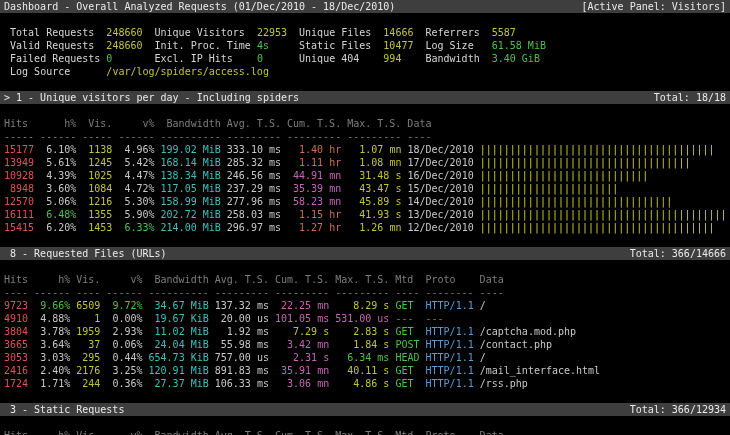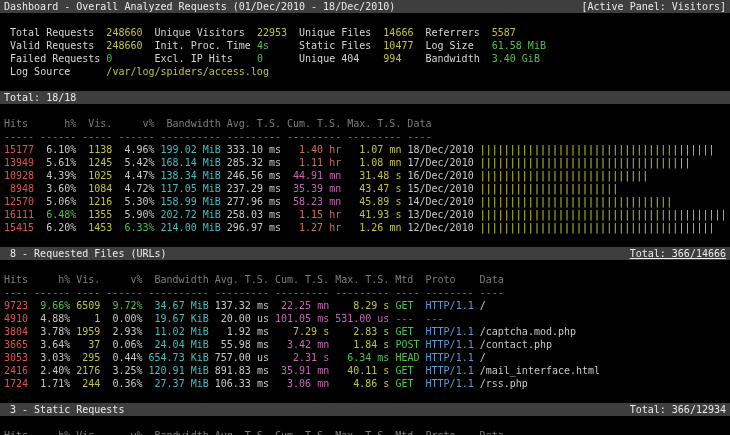--- a/index.html
+++ b/index.html
@@ -16,33 +16,33 @@
     <span>Dashboard - Overall Analyzed Requests (01/Dec/2010 - 18/Dec/2010)</span>
     <span>[Active Panel: Visitors]</span>
   </div>
   <div class="line"></div>
   <div id="terminal-body">
       <div class="line"><span style="color: rgb(200, 200, 200);"> </span><span style="color: rgb(214, 214, 214);">Total Requests  </span><span style="color: rgb(195, 195, 60);">248660  </span><span style="color: rgb(214, 214, 214);">Unique Visitors  </span><span style="color: rgb(195, 195, 60);">22953  </span><span style="color: rgb(214, 214, 214);">Unique Files  </span><span style="color: rgb(195, 195, 60);">14666  </span><span style="color: rgb(214, 214, 214);">Referrers  </span><span style="color: rgb(195, 195, 60);">5587</span></div>
       <div class="line"><span style="color: rgb(200, 200, 200);"> </span><span style="color: rgb(214, 214, 214);">Valid Requests  </span><span style="color: rgb(195, 195, 60);">248660  </span><span style="color: rgb(214, 214, 214);">Init. Proc. Time </span><span style="color: rgb(76, 194, 76);">4s     </span><span style="color: rgb(214, 214, 214);">Static Files  </span><span style="color: rgb(195, 195, 60);">10477  </span><span style="color: rgb(214, 214, 214);">Log Size   </span><span style="color: rgb(76, 194, 76);">61.58 MiB</span></div>
       <div class="line"><span style="color: rgb(200, 200, 200);"> </span><span style="color: rgb(214, 214, 214);">Failed Requests </span><span style="color: rgb(76, 194, 76);">0       </span><span style="color: rgb(214, 214, 214);">Excl. IP Hits    </span><span style="color: rgb(76, 194, 76);">0      </span><span style="color: rgb(214, 214, 214);">Unique 404    </span><span style="color: rgb(195, 195, 60);">994    </span><span style="color: rgb(214, 214, 214);">Bandwidth  </span><span style="color: rgb(76, 194, 76);">3.40 GiB</span></div>
       <div class="line"><span style="color: rgb(200, 200, 200);"> </span><span style="color: rgb(214, 214, 214);">Log Source      </span><span style="color: rgb(195, 195, 60);">/var/log/spiders/access.log</span></div>
       <div class="line"></div>
-      <div class="line bar" style="background: rgb(62, 62, 62); color: rgb(234, 234, 234);"><span style="color: rgb(234, 234, 234);">Total: 18/18</span></div>
+      <div class="line bar" style="background: rgb(62, 62, 62); color: rgb(234, 234, 234);"><span style="color: rgb(234, 234, 234);">&gt; 1 - Unique visitors per day - Including spiders</span><span style="color: rgb(234, 234, 234);">Total: 18/18</span></div>
       <div class="line"></div>
       <div class="line"><span style="color: rgb(125, 125, 125);">Hits      h%  Vis.     v%  Bandwidth Avg. T.S. Cum. T.S. Max. T.S. Data       </span></div>
       <div class="line"><span style="color: rgb(125, 125, 125);">----- ------ ----- ------ ---------- --------- --------- --------- ----</span></div>
       <div class="line"><span style="color: rgb(223, 83, 83);">15177 </span><span style="color: rgb(200, 200, 200);"> 6.10% </span><span style="color: rgb(195, 195, 60);"> 1138 </span><span style="color: rgb(200, 200, 200);"> 4.96% </span><span style="color: rgb(65, 191, 191);">199.02 MiB </span><span style="color: rgb(200, 200, 200);">333.10 ms </span><span style="color: rgb(205, 112, 84);">  1.40 hr </span><span style="color: rgb(195, 195, 60);">  1.07 mn </span><span style="color: rgb(200, 200, 200);">18/Dec/2010 </span><span style="color: rgb(210, 210, 42);">|||||||||||||||||||||||||||||||||||||||</span></div>
       <div class="line"><span style="color: rgb(223, 83, 83);">13949 </span><span style="color: rgb(200, 200, 200);"> 5.61% </span><span style="color: rgb(195, 195, 60);"> 1245 </span><span style="color: rgb(200, 200, 200);"> 5.42% </span><span style="color: rgb(65, 191, 191);">168.14 MiB </span><span style="color: rgb(200, 200, 200);">285.32 ms </span><span style="color: rgb(205, 112, 84);">  1.11 hr </span><span style="color: rgb(195, 195, 60);">  1.08 mn </span><span style="color: rgb(200, 200, 200);">17/Dec/2010 </span><span style="color: rgb(210, 210, 42);">|||||||||||||||||||||||||||||||||||</span></div>
       <div class="line"><span style="color: rgb(223, 83, 83);">10928 </span><span style="color: rgb(200, 200, 200);"> 4.39% </span><span style="color: rgb(195, 195, 60);"> 1025 </span><span style="color: rgb(200, 200, 200);"> 4.47% </span><span style="color: rgb(65, 191, 191);">138.34 MiB </span><span style="color: rgb(200, 200, 200);">246.56 ms </span><span style="color: rgb(197, 102, 182);"> 44.91 mn </span><span style="color: rgb(195, 195, 60);">  31.48 s </span><span style="color: rgb(200, 200, 200);">16/Dec/2010 </span><span style="color: rgb(210, 210, 42);">||||||||||||||||||||||||||||</span></div>
       <div class="line"><span style="color: rgb(223, 83, 83);"> 8948 </span><span style="color: rgb(200, 200, 200);"> 3.60% </span><span style="color: rgb(195, 195, 60);"> 1084 </span><span style="color: rgb(200, 200, 200);"> 4.72% </span><span style="color: rgb(65, 191, 191);">117.05 MiB </span><span style="color: rgb(200, 200, 200);">237.29 ms </span><span style="color: rgb(197, 102, 182);"> 35.39 mn </span><span style="color: rgb(195, 195, 60);">  43.47 s </span><span style="color: rgb(200, 200, 200);">15/Dec/2010 </span><span style="color: rgb(210, 210, 42);">|||||||||||||||||||||||</span></div>
       <div class="line"><span style="color: rgb(223, 83, 83);">12570 </span><span style="color: rgb(200, 200, 200);"> 5.06% </span><span style="color: rgb(195, 195, 60);"> 1216 </span><span style="color: rgb(200, 200, 200);"> 5.30% </span><span style="color: rgb(65, 191, 191);">158.99 MiB </span><span style="color: rgb(200, 200, 200);">277.96 ms </span><span style="color: rgb(197, 102, 182);"> 58.23 mn </span><span style="color: rgb(195, 195, 60);">  45.89 s </span><span style="color: rgb(200, 200, 200);">14/Dec/2010 </span><span style="color: rgb(210, 210, 42);">||||||||||||||||||||||||||||||||</span></div>
       <div class="line"><span style="color: rgb(223, 83, 83);">16111 </span><span style="color: rgb(76, 194, 76);"> 6.48% </span><span style="color: rgb(195, 195, 60);"> 1355 </span><span style="color: rgb(200, 200, 200);"> 5.90% </span><span style="color: rgb(65, 191, 191);">202.72 MiB </span><span style="color: rgb(200, 200, 200);">258.03 ms </span><span style="color: rgb(205, 112, 84);">  1.15 hr </span><span style="color: rgb(195, 195, 60);">  41.93 s </span><span style="color: rgb(200, 200, 200);">13/Dec/2010 </span><span style="color: rgb(210, 210, 42);">|||||||||||||||||||||||||||||||||||||||||</span></div>
       <div class="line"><span style="color: rgb(223, 83, 83);">15415 </span><span style="color: rgb(200, 200, 200);"> 6.20% </span><span style="color: rgb(195, 195, 60);"> 1453 </span><span style="color: rgb(76, 194, 76);"> 6.33% </span><span style="color: rgb(65, 191, 191);">214.00 MiB </span><span style="color: rgb(200, 200, 200);">296.97 ms </span><span style="color: rgb(205, 112, 84);">  1.27 hr </span><span style="color: rgb(195, 195, 60);">  1.26 mn </span><span style="color: rgb(200, 200, 200);">12/Dec/2010 </span><span style="color: rgb(210, 210, 42);">|||||||||||||||||||||||||||||||||||||||</span></div>
       <div class="line"></div>
-      <div class="line bar" style="background: rgb(62, 62, 62); color: rgb(234, 234, 234);"><span style="color: rgb(234, 234, 234);"> 8 - Requested Files (URLs)</span><span style="color: rgb(234, 234, 234); text-decoration: underline;">Total: 366/14666</span></div>
+      <div class="line bar" style="background: rgb(62, 62, 62); color: rgb(234, 234, 234);"><span style="color: rgb(234, 234, 234);"> 8 - Requested Files (URLs)</span><span style="color: rgb(234, 234, 234);">Total: 366/14666</span></div>
       <div class="line"></div>
       <div class="line"><span style="color: rgb(125, 125, 125);">Hits     h% Vis.     v%  Bandwidth Avg. T.S. Cum. T.S. Max. T.S. Mtd  Proto    Data</span></div>
       <div class="line"><span style="color: rgb(125, 125, 125);">---- ------ ---- ------ ---------- --------- --------- --------- ---- -------- ----</span></div>
       <div class="line"><span style="color: rgb(223, 83, 83);">9723 </span><span style="color: rgb(76, 194, 76);"> 9.66% </span><span style="color: rgb(195, 195, 60);">6509 </span><span style="color: rgb(76, 194, 76);"> 9.72% </span><span style="color: rgb(65, 191, 191);"> 34.67 MiB </span><span style="color: rgb(200, 200, 200);">137.32 ms </span><span style="color: rgb(197, 102, 182);"> 22.25 mn </span><span style="color: rgb(195, 195, 60);">   8.29 s </span><span style="color: rgb(76, 194, 76);">GET  </span><span style="color: rgb(91, 155, 213);">HTTP/1.1 </span><span style="color: rgb(200, 200, 200);">/ </span></div>
       <div class="line"><span style="color: rgb(223, 83, 83);">4910 </span><span style="color: rgb(200, 200, 200);"> 4.88% </span><span style="color: rgb(195, 195, 60);">   1 </span><span style="color: rgb(200, 200, 200);"> 0.00% </span><span style="color: rgb(65, 191, 191);"> 19.67 KiB </span><span style="color: rgb(200, 200, 200);"> 20.00 us </span><span style="color: rgb(197, 102, 182);">101.05 ms </span><span style="color: rgb(197, 102, 182);">531.00 us </span><span style="color: rgb(125, 125, 125);">---  </span><span style="color: rgb(125, 125, 125);">---      </span><span style="color: rgb(200, 200, 200);"> </span></div>
       <div class="line"><span style="color: rgb(223, 83, 83);">3804 </span><span style="color: rgb(200, 200, 200);"> 3.78% </span><span style="color: rgb(195, 195, 60);">1959 </span><span style="color: rgb(200, 200, 200);"> 2.93% </span><span style="color: rgb(65, 191, 191);"> 11.02 MiB </span><span style="color: rgb(200, 200, 200);">  1.92 ms </span><span style="color: rgb(195, 195, 60);">   7.29 s </span><span style="color: rgb(195, 195, 60);">   2.83 s </span><span style="color: rgb(76, 194, 76);">GET  </span><span style="color: rgb(91, 155, 213);">HTTP/1.1 </span><span style="color: rgb(200, 200, 200);">/captcha.mod.php </span></div>
       <div class="line"><span style="color: rgb(223, 83, 83);">3665 </span><span style="color: rgb(200, 200, 200);"> 3.64% </span><span style="color: rgb(195, 195, 60);">  37 </span><span style="color: rgb(200, 200, 200);"> 0.06% </span><span style="color: rgb(65, 191, 191);"> 24.04 MiB </span><span style="color: rgb(200, 200, 200);"> 55.98 ms </span><span style="color: rgb(197, 102, 182);">  3.42 mn </span><span style="color: rgb(195, 195, 60);">   1.84 s </span><span style="color: rgb(76, 194, 76);">POST </span><span style="color: rgb(91, 155, 213);">HTTP/1.1 </span><span style="color: rgb(200, 200, 200);">/contact.php </span></div>
       <div class="line"><span style="color: rgb(223, 83, 83);">3053 </span><span style="color: rgb(200, 200, 200);"> 3.03% </span><span style="color: rgb(195, 195, 60);"> 295 </span><span style="color: rgb(200, 200, 200);"> 0.44% </span><span style="color: rgb(65, 191, 191);">654.73 KiB </span><span style="color: rgb(200, 200, 200);">757.00 us </span><span style="color: rgb(197, 102, 182);">   2.31 s </span><span style="color: rgb(76, 194, 76);">  6.34 ms </span><span style="color: rgb(76, 194, 76);">HEAD </span><span style="color: rgb(91, 155, 213);">HTTP/1.1 </span><span style="color: rgb(200, 200, 200);">/ </span></div>
       <div class="line"><span style="color: rgb(223, 83, 83);">2416 </span><span style="color: rgb(200, 200, 200);"> 2.40% </span><span style="color: rgb(195, 195, 60);">2176 </span><span style="color: rgb(200, 200, 200);"> 3.25% </span><span style="color: rgb(65, 191, 191);">120.91 MiB </span><span style="color: rgb(200, 200, 200);">891.83 ms </span><span style="color: rgb(197, 102, 182);"> 35.91 mn </span><span style="color: rgb(195, 195, 60);">  40.11 s </span><span style="color: rgb(76, 194, 76);">GET  </span><span style="color: rgb(91, 155, 213);">HTTP/1.1 </span><span style="color: rgb(200, 200, 200);">/mail_interface.html </span></div>
       <div class="line"><span style="color: rgb(223, 83, 83);">1724 </span><span style="color: rgb(200, 200, 200);"> 1.71% </span><span style="color: rgb(195, 195, 60);"> 244 </span><span style="color: rgb(200, 200, 200);"> 0.36% </span><span style="color: rgb(65, 191, 191);"> 27.37 MiB </span><span style="color: rgb(200, 200, 200);">106.33 ms </span><span style="color: rgb(197, 102, 182);">  3.06 mn </span><span style="color: rgb(195, 195, 60);">   4.86 s </span><span style="color: rgb(76, 194, 76);">GET  </span><span style="color: rgb(91, 155, 213);">HTTP/1.1 </span><span style="color: rgb(200, 200, 200);">/rss.php </span></div>

